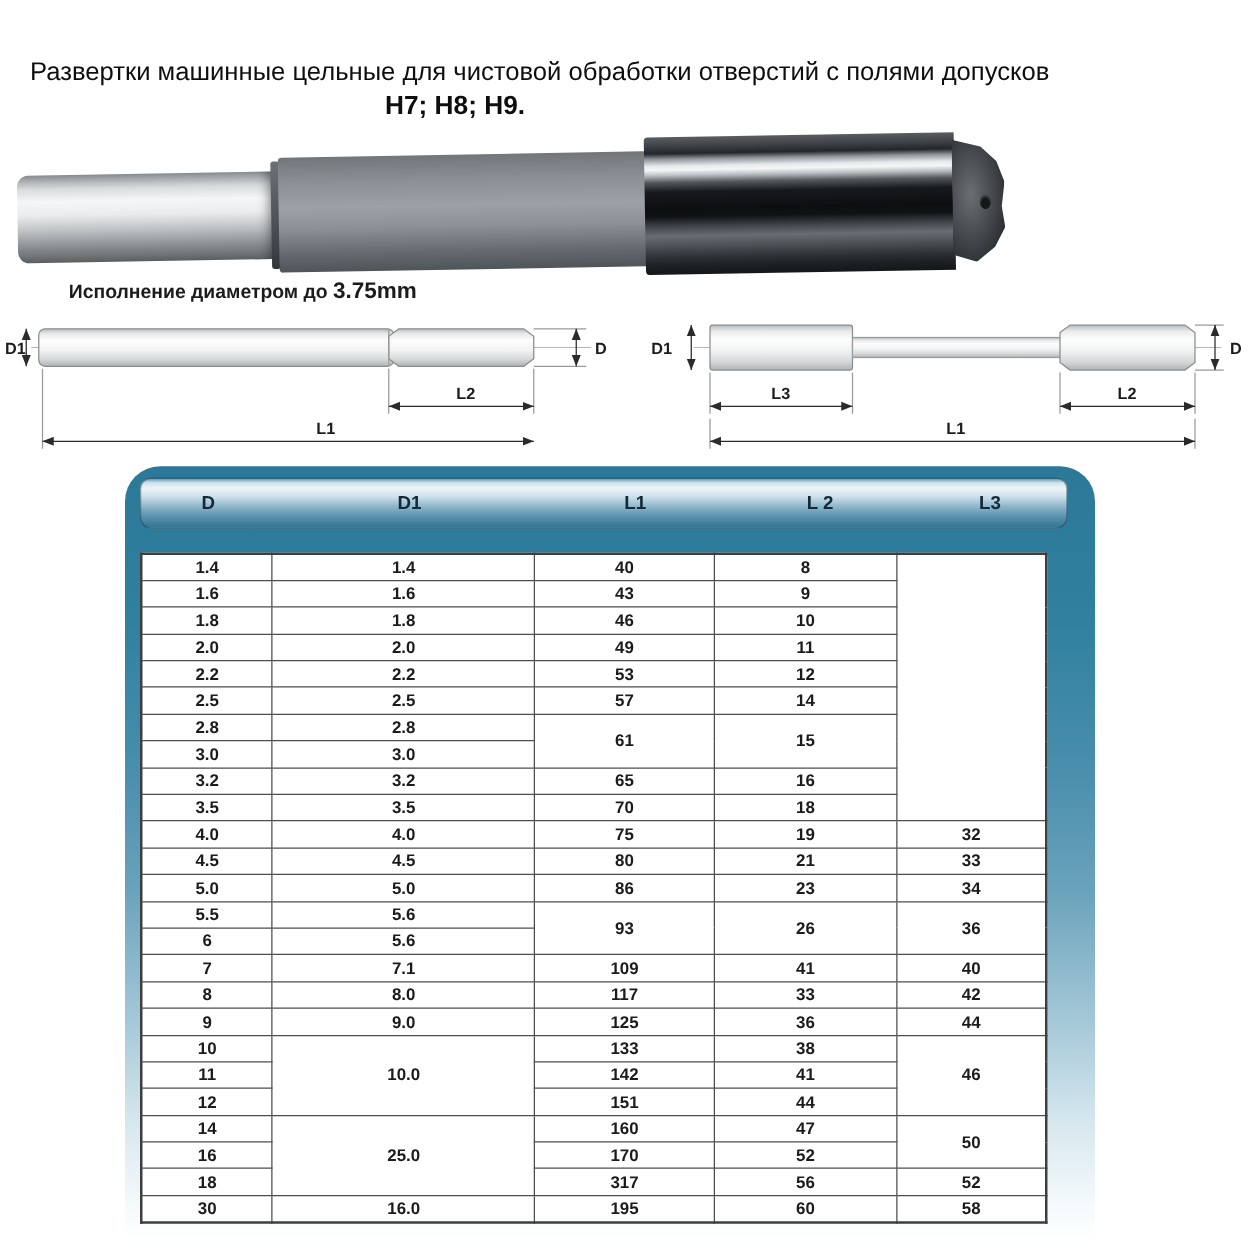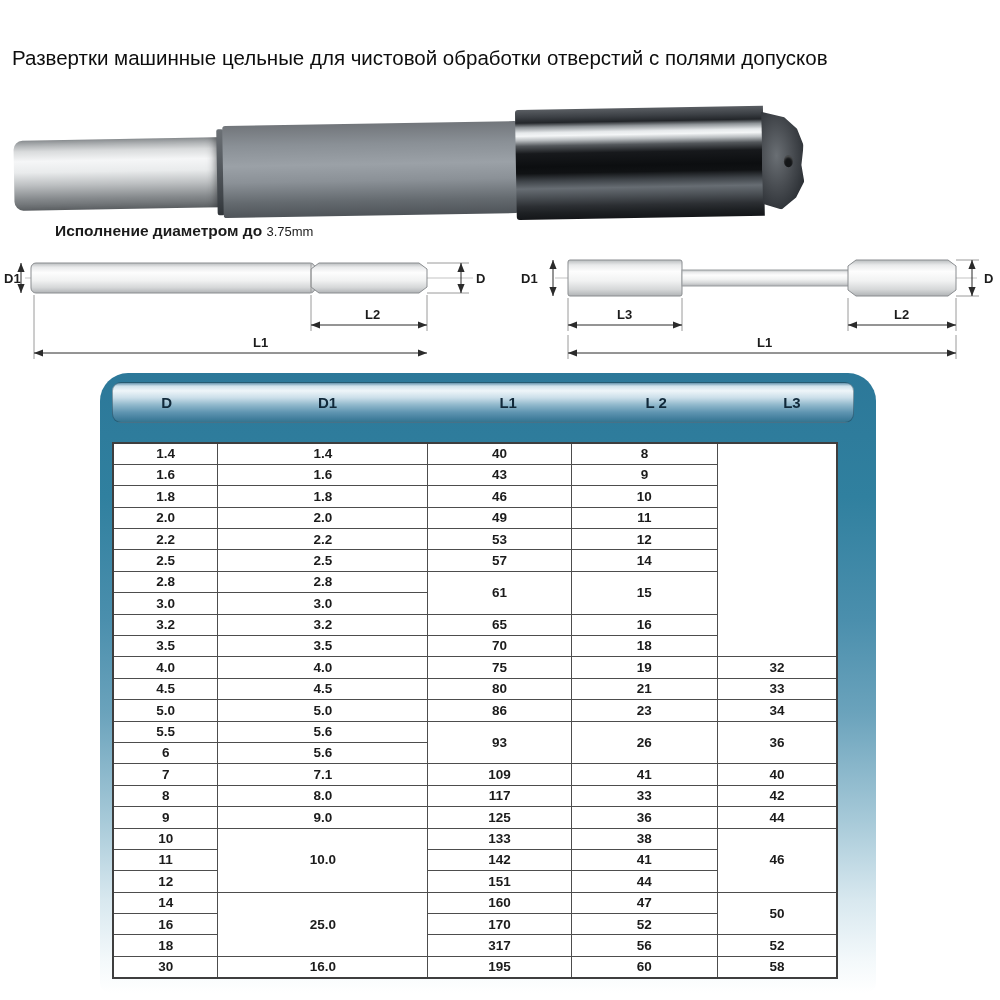--- a/index.html
+++ b/index.html
@@ -2,21 +2,21 @@
 <html><head>
 <meta charset="utf-8">
 <style>
   * { margin:0; padding:0; box-sizing:border-box; }
   html,body { width:1000px; height:1000px; background:#ffffff; overflow:hidden;
               font-family:"Liberation Sans", sans-serif; }
   .page { position:relative; width:1000px; height:1000px; background:#fff; }
 
   
   .title { position:absolute; top:46px; left:0; width:1000px; color:#0e0e0e; }
-  .t1 { font-size:20.5px; padding-left:12px; white-space:nowrap; }
+  .t1 { font-size:20.5px; padding-left:24px; white-space:nowrap; }
   .t2 { font-size:21px; font-weight:bold; padding-left:308px; margin-top:3px; }
 
   
   .photo { position:absolute; left:10px; top:110px; width:788px; height:124px;
            transform:rotate(-1deg); }
   .photo > div { position:absolute; }
   .shank { left:4px; top:24px; width:206px; height:70px;
            border-radius:9px 3px 3px 9px;
            background:linear-gradient(180deg,#8f9396 0%,#d9dbdc 16%,#f5f6f7 30%,
              #e9ebec 46%,#bdc0c2 64%,#85898c 84%,#5f6366 100%);
@@ -32,21 +32,21 @@
              #b9bdc0 28%,#54585c 33%,#17191c 40%,#0c0e10 52%,#101214 58%,#3f4449 65%,
              #676d73 72%,#4a4f54 80%,#2c2f33 88%,#1d2023 94%,#141619 100%); }
   .endface{ left:752px; top:8px; width:42px; height:98px;
            clip-path:polygon(0 0,55% 6%,85% 18%,100% 35%,94% 55%,100% 72%,80% 88%,45% 100%,0 94%);
            background:radial-gradient(ellipse at 35% 45%,#6a6f74 0%,#4a4e53 40%,#303439 72%,#202428 100%); }
   .hole { position:absolute; left:22px; top:44px; width:9px; height:12px; border-radius:50%;
           background:#141618; box-shadow:inset 0 2px 2px rgba(255,255,255,.25); }
 
   
   .cap { position:absolute; font-size:15.5px; font-weight:600; color:#1b1b1b; white-space:nowrap; }
-  .cap b { font-size:13px; font-weight:400; }
+  .cap b { font-size:18px; font-weight:700; }
   .cap-left  { left:55px;  top:222px; }
   .cap-right { left:578px; top:228px; }
 
   .dsvg { position:absolute; width:492px; height:114px; }
   .dsvg-left  { left:3px;   top:251px; }
   .dsvg-right { left:505px; top:251px; }
   .dsvg text { font-family:"Liberation Sans",sans-serif; font-weight:bold;
                font-size:13px; fill:#1c1c1c; }
 
   
@@ -69,20 +69,21 @@
                   font-size:13.5px; font-weight:bold; color:#1b1b1b;
                   height:21.4px; padding:0; line-height:1; }
 </style>
 </head>
 <body>
 
 <div class="page">
 
   <div class="title">
     <div class="t1">Развертки машинные цельные для чистовой обработки отверстий с полями допусков</div>
+    <div class="t2">Н7; Н8; Н9.</div>
   </div>
 
   <div class="photo">
     <div class="shank"></div>
     <div class="step"></div>
     <div class="mid"></div>
     <div class="flutes"></div>
     <div class="endface">
       <div class="hole"></div>
     </div>

